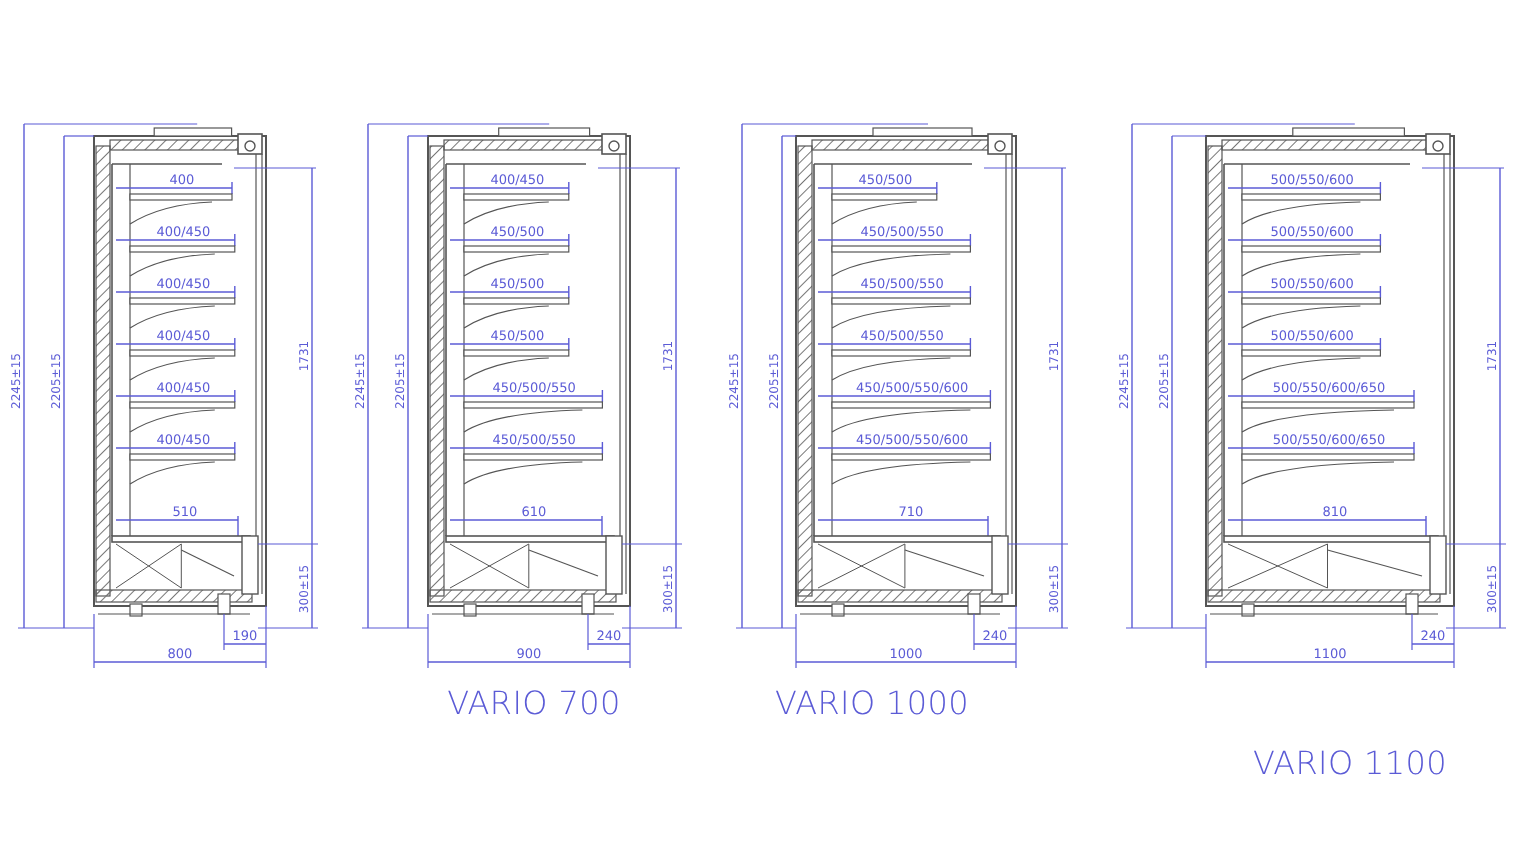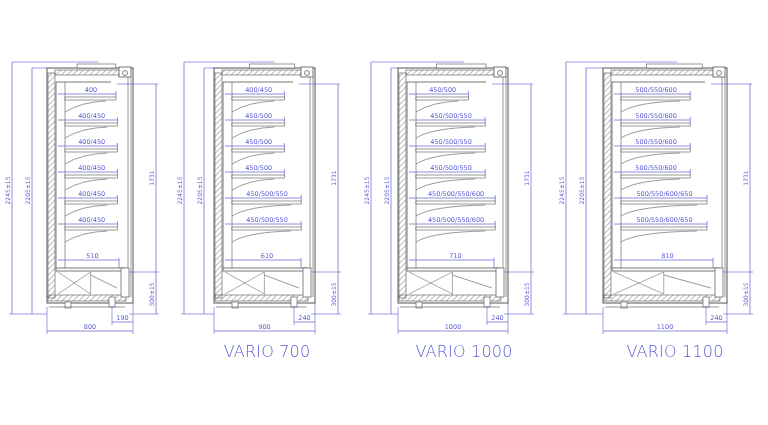--- a/index.html
+++ b/index.html
@@ -325,15 +325,15 @@
         <line x1="706" y1="322" x2="727" y2="322" stroke="#5b5bd6" stroke-width="0.7"></line>
         <line x1="727" y1="303" x2="727" y2="334" stroke="#5b5bd6" stroke-width="0.6"></line>
         <text x="716.5" y="320" fill="#5b5bd6" font-size="6.5" text-anchor="middle">240</text>
         <line x1="603" y1="307" x2="603" y2="334" stroke="#5b5bd6" stroke-width="0.6"></line>
         <line x1="603" y1="331" x2="727" y2="331" stroke="#5b5bd6" stroke-width="0.7"></line>
         <text x="665" y="329" fill="#5b5bd6" font-size="6.5" text-anchor="middle">1100</text>
       </g>
     </svg>
 
   <div class="title" style="left:267px;">VARIO 700</div>
-  <div class="title" style="left:464px;">VARIO 1000</div>
-  <div class="title" style="left:675px;">VARIO 1100</div>
+  <div class="title" style="left:436px;">VARIO 1000</div>
+  <div class="title" style="left:675px;margin-top:30px;">VARIO 1100</div>
 </div>
 
 </body></html>

